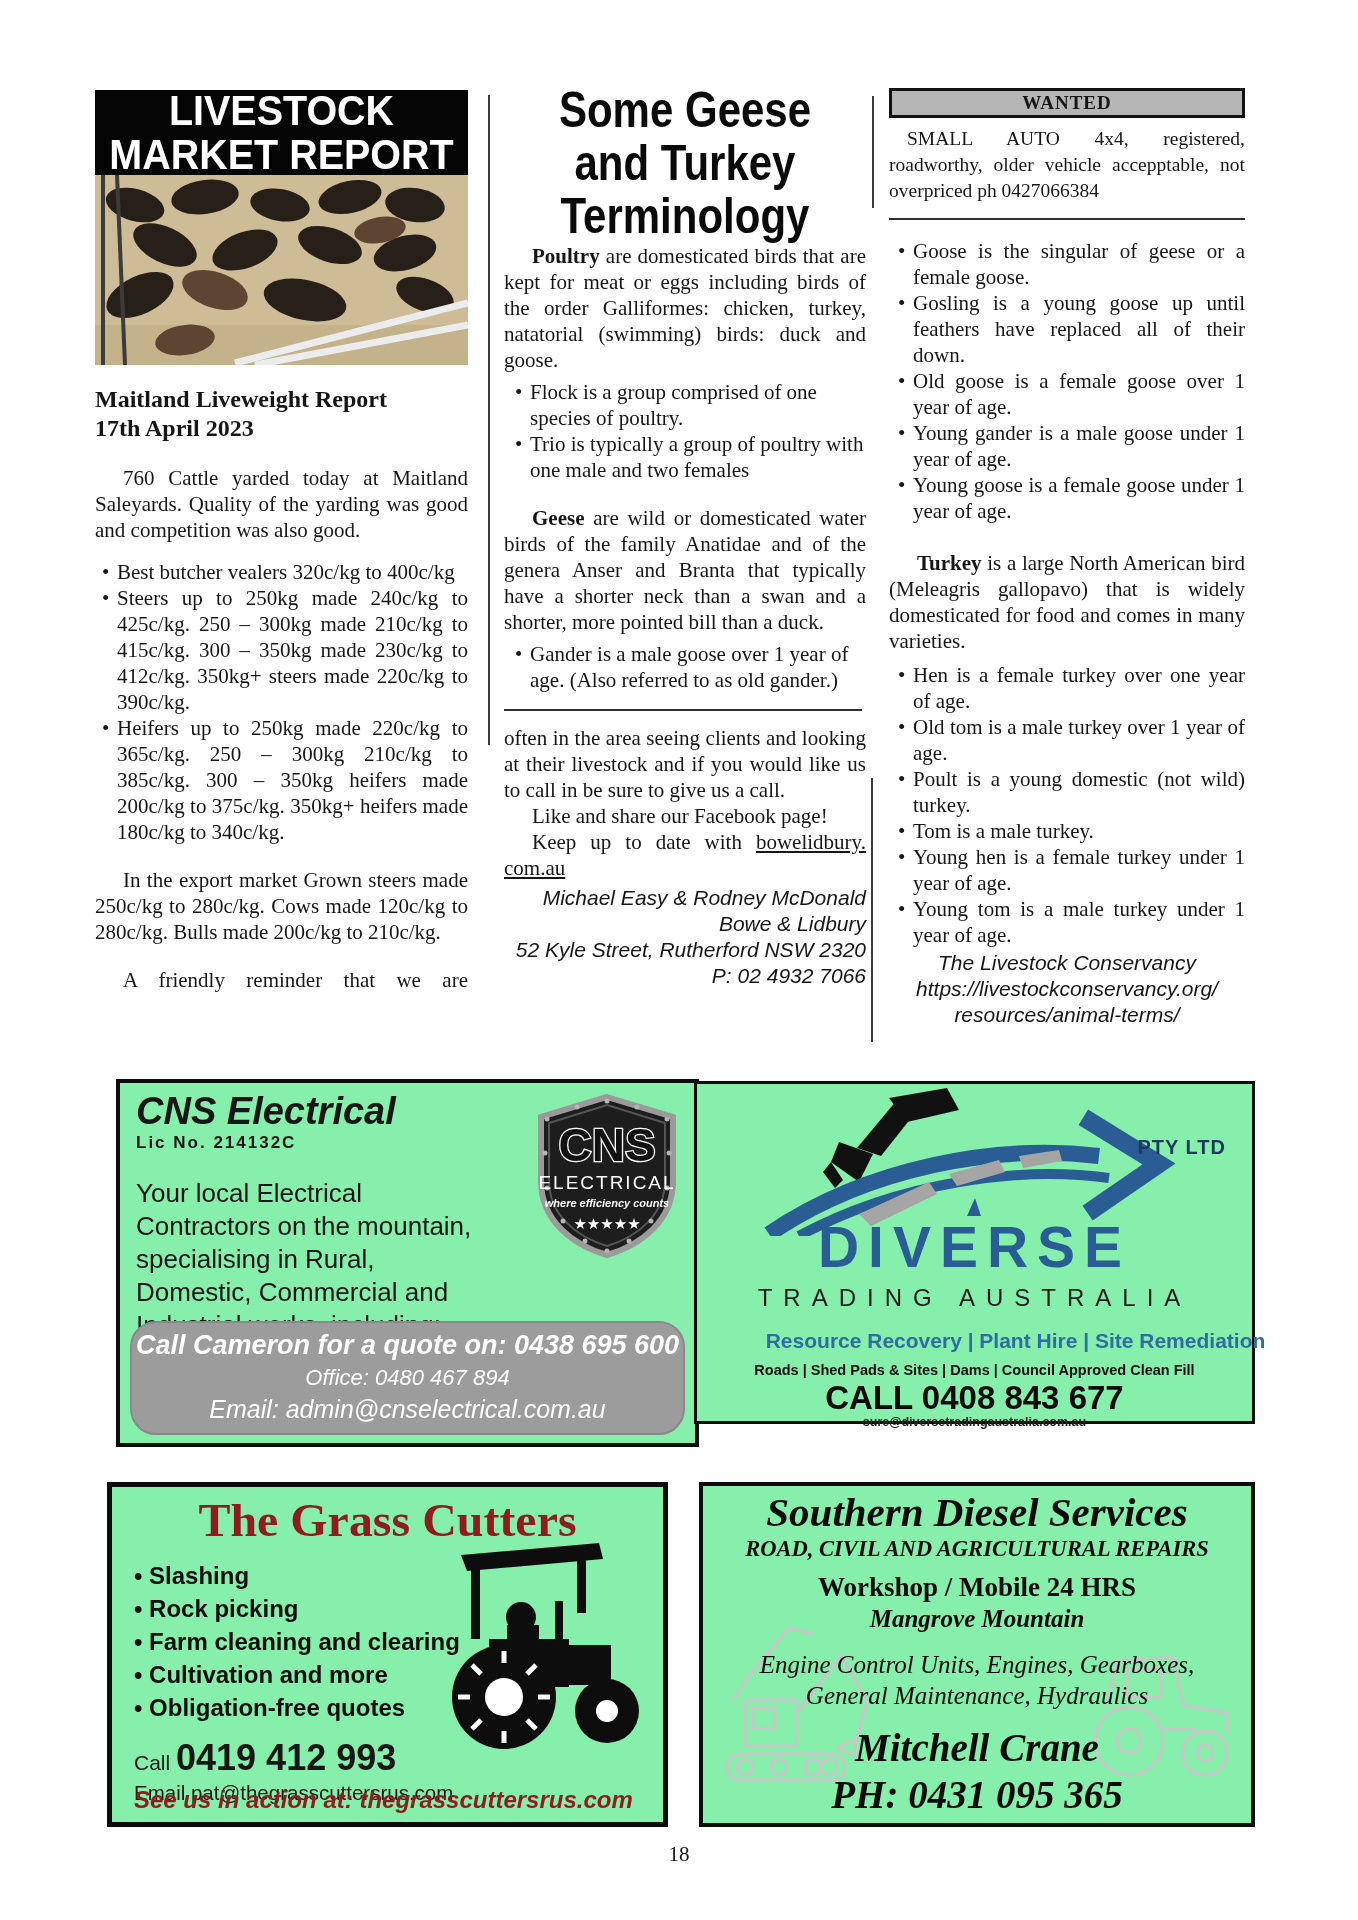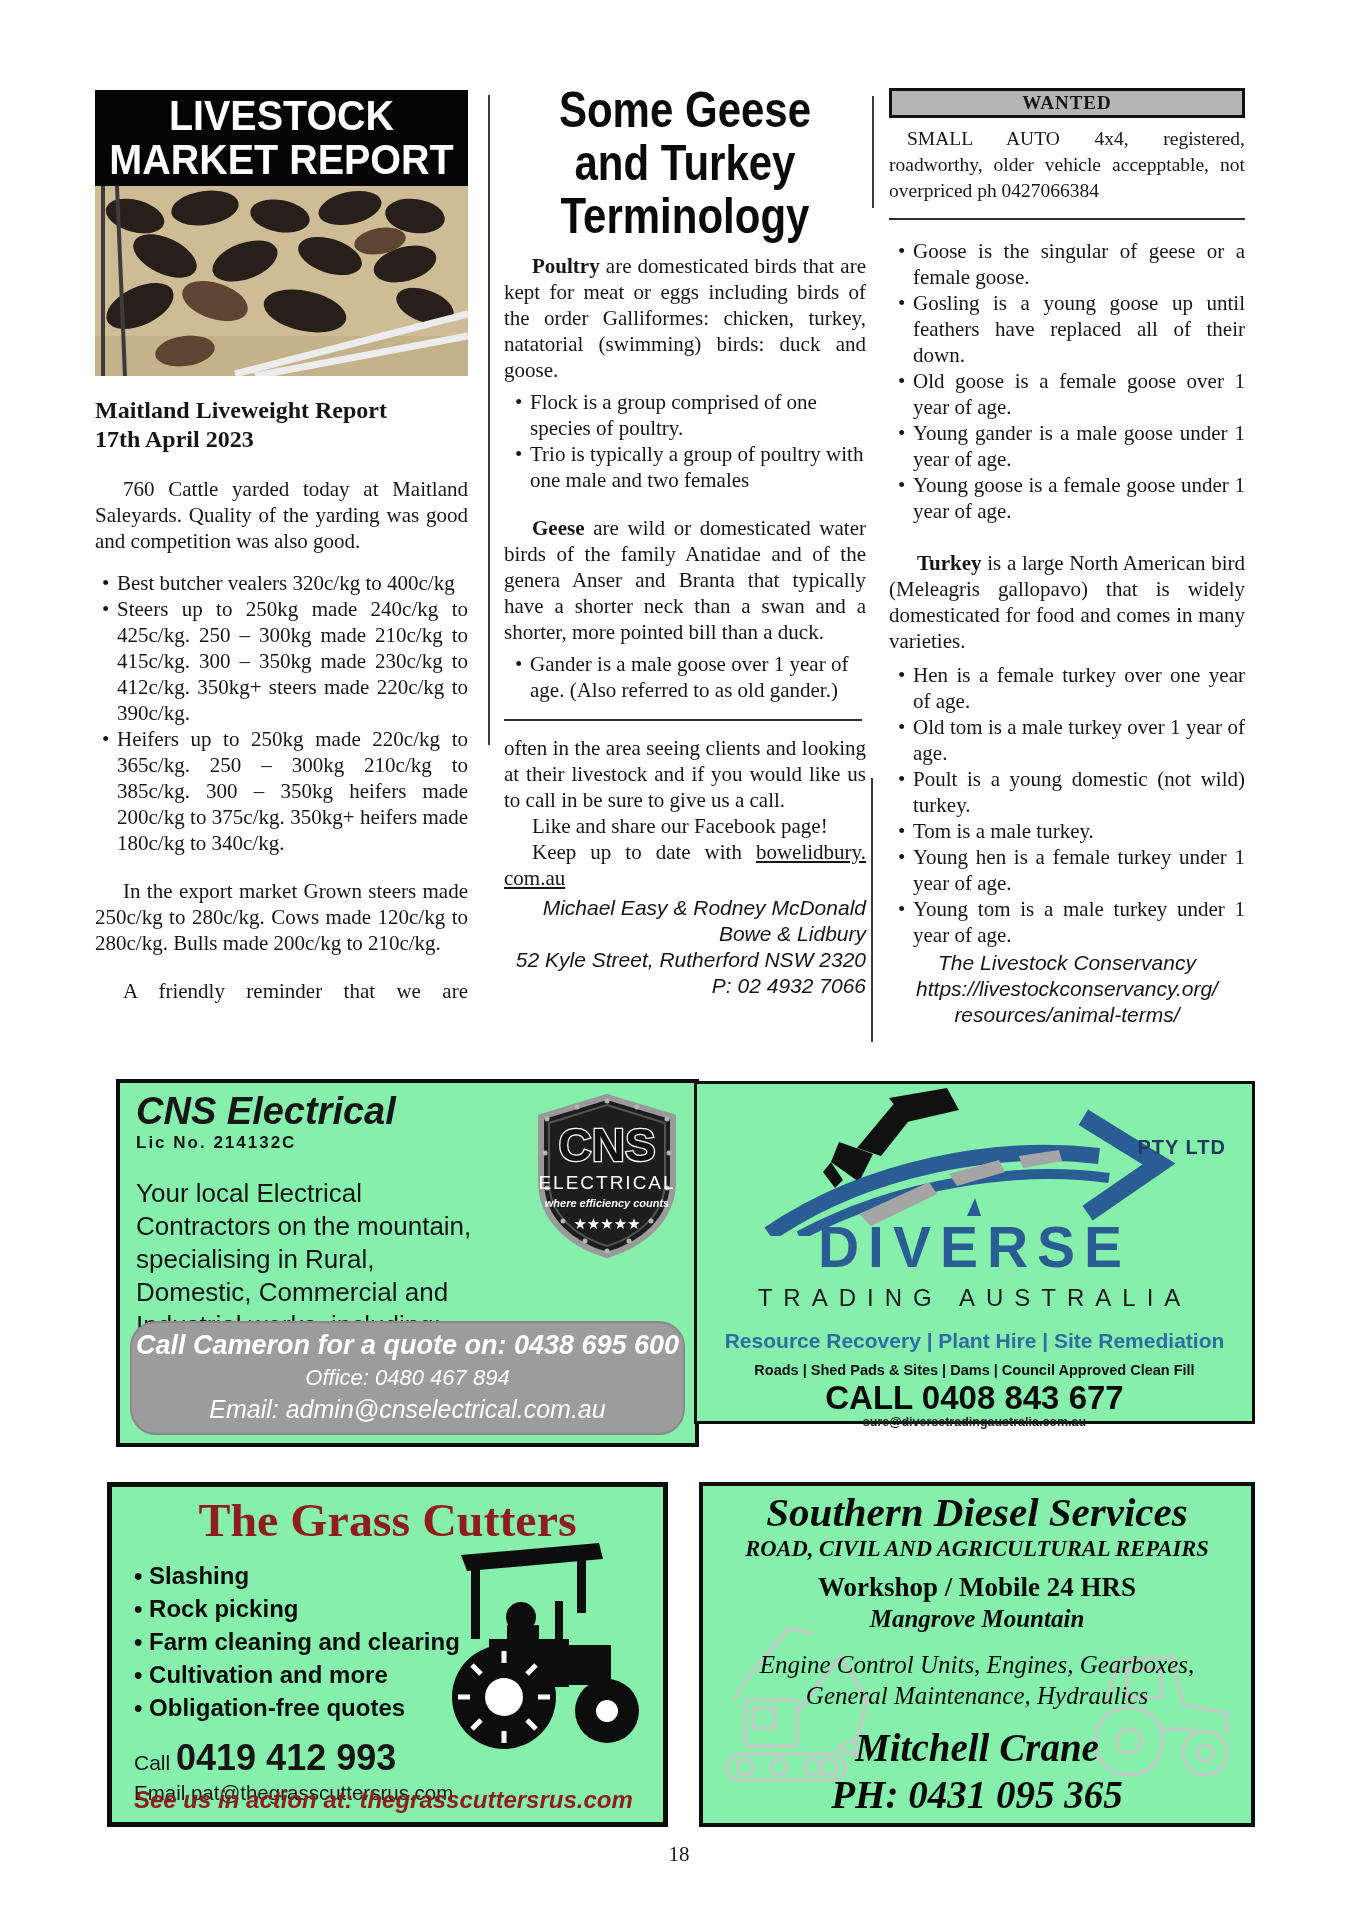--- a/index.html
+++ b/index.html
@@ -12,21 +12,21 @@
   .indent{text-indent:28px;margin:0;}
   p{margin:0;}
   .b{font-weight:bold;}
   .vrule{position:absolute;width:2px;background:#3a3a3a;}
   .hrule{border:none;border-top:2px solid #2e2e2e;margin:0;}
   ul.dots{list-style:none;margin:0;padding:0 0 0 22px;}
   ul.dots li{position:relative;margin:0;}
   ul.dots li::before{content:"\2022";position:absolute;left:-15px;top:0;}
   .left-align{text-align:left;}
   
-  .head-box{background:#050505;color:#ffffff;height:96px;display:flex;flex-direction:column;justify-content:center;}
+  .head-box{background:#050505;color:#ffffff;height:85px;display:flex;flex-direction:column;justify-content:center;}
   .head-line{font-family:"Liberation Sans","DejaVu Sans",sans-serif;font-weight:bold;font-size:42px;line-height:44px;text-align:center;transform:scaleX(0.94);transform-origin:50% 50%;white-space:nowrap;}
   .report-title{font-weight:bold;font-size:24px;line-height:29px;margin-top:20px;text-align:left;}
   
   .poster-title{font-family:"Liberation Sans","DejaVu Sans",sans-serif;font-weight:bold;font-size:50px;line-height:53px;text-align:center;transform:scaleX(0.84);transform-origin:50% 0;white-space:nowrap;color:#0a0a0a;}
   .sig{font-family:"Liberation Sans","DejaVu Sans",sans-serif;font-style:italic;font-size:21px;line-height:26px;text-align:right;}
   .u{text-decoration:underline;}
   .last-just{text-align:justify;text-align-last:justify;}
   
   .wanted-bar{border:3px solid #111;background:#b5b5b5;height:24px;display:flex;align-items:center;justify-content:center;font-weight:bold;font-size:19px;letter-spacing:1px;}
   .small-serif{font-size:19.5px;line-height:26px;}
@@ -39,21 +39,21 @@
   .cns-body{font-size:26px;line-height:33px;margin-top:24px;text-align:left;}
   .cns-pill{position:absolute;left:10px;right:10px;bottom:8px;background:#9c9c9c;border:2px solid #8a8a8a;border-radius:26px;color:#fff;text-align:center;font-style:italic;padding:6px 0 8px 0;}
   .cns-pill .l1{font-weight:bold;font-size:27px;line-height:33px;}
   .cns-pill .l2{font-size:22px;line-height:32px;}
   .cns-pill .l3{font-size:25px;line-height:31px;}
   
   .dvs{border:3px solid #0c0c0c;text-align:center;}
   .dvs-pty{position:absolute;top:52px;right:26px;font-weight:bold;font-size:20px;letter-spacing:1px;color:#1b3a5c;}
   .dvs-name{position:absolute;top:130px;width:100%;text-align:center;font-weight:bold;font-size:57px;letter-spacing:9px;color:#2a5d94;font-family:"Liberation Sans","DejaVu Sans",sans-serif;}
   .dvs-sub{position:absolute;top:200px;width:100%;text-align:center;font-size:24px;letter-spacing:11px;color:#1c1c1c;}
-  .dvs-serv{position:absolute;top:245px;width:100%;text-align:center;font-weight:bold;font-size:21px;color:#2e6da4;}
+  .dvs-serv{position:absolute;top:245px;width:100%;text-align:center;font-weight:bold;font-size:21px;color:#2e6da4;margin-left:41px;}
   .dvs-serv2{position:absolute;top:278px;width:100%;text-align:center;font-weight:bold;font-size:14.5px;color:#111;}
   .dvs-call{position:absolute;top:295px;width:100%;text-align:center;font-weight:bold;font-size:33px;color:#0a0a0a;}
   .dvs-email{position:absolute;top:331px;width:100%;text-align:center;font-weight:bold;font-size:12.5px;color:#222;}
   
   .grass{border:5px solid #0c0c0c;}
   .grass-title{font-family:"Liberation Serif","DejaVu Serif",serif;font-weight:bold;font-size:47px;line-height:50px;color:#8f1d1d;text-align:center;margin-top:8px;transform:scaleX(1.02);}
   .grass-bullets{position:absolute;left:22px;top:72px;font-weight:bold;font-size:24px;line-height:33px;color:#0d0d0d;text-align:left;}
   .grass-bullets div::before{content:"\2022\00a0";}
   .grass-call{position:absolute;left:22px;top:250px;text-align:left;}
   .grass-call .lbl{font-size:21px;}
@@ -136,21 +136,21 @@
     <p class="indent last-just" style="margin-top:22px;">A friendly reminder that we are</p>
   </div>
 
   <div class="col" style="left:504px;top:84px;width:362px;">
     <div class="poster-title">
       <div>Some Geese</div>
       <div>and Turkey</div>
       <div>Terminology</div>
     </div>
 
-    <p class="indent" style="margin-top:10px;"><span class="b">Poultry</span><span> are domesticated birds that are kept for meat or eggs including birds of the order Galliformes: chicken, turkey, natatorial (swimming) birds: duck and goose.</span></p>
+    <p class="indent" style="margin-top:0;"><span class="b">Poultry</span><span> are domesticated birds that are kept for meat or eggs including birds of the order Galliformes: chicken, turkey, natatorial (swimming) birds: duck and goose.</span></p>
 
     <ul class="dots left-align" style="margin-top:6px;padding-left:26px;">
       <li>Flock is a group comprised of one species of poultry.</li>
       <li>Trio is typically a group of poultry with one male and two females</li>
     </ul>
 
     <p class="indent" style="margin-top:22px;"><span class="b">Geese</span><span> are wild or domesticated water birds of the family Anatidae and of the genera Anser and Branta that typically have a shorter neck than a swan and a shorter, more pointed bill than a duck.</span></p>
 
     <ul class="dots left-align" style="margin-top:6px;padding-left:26px;">
       <li>Gander is a male goose over 1 year of age. (Also referred to as old gander.)</li>

